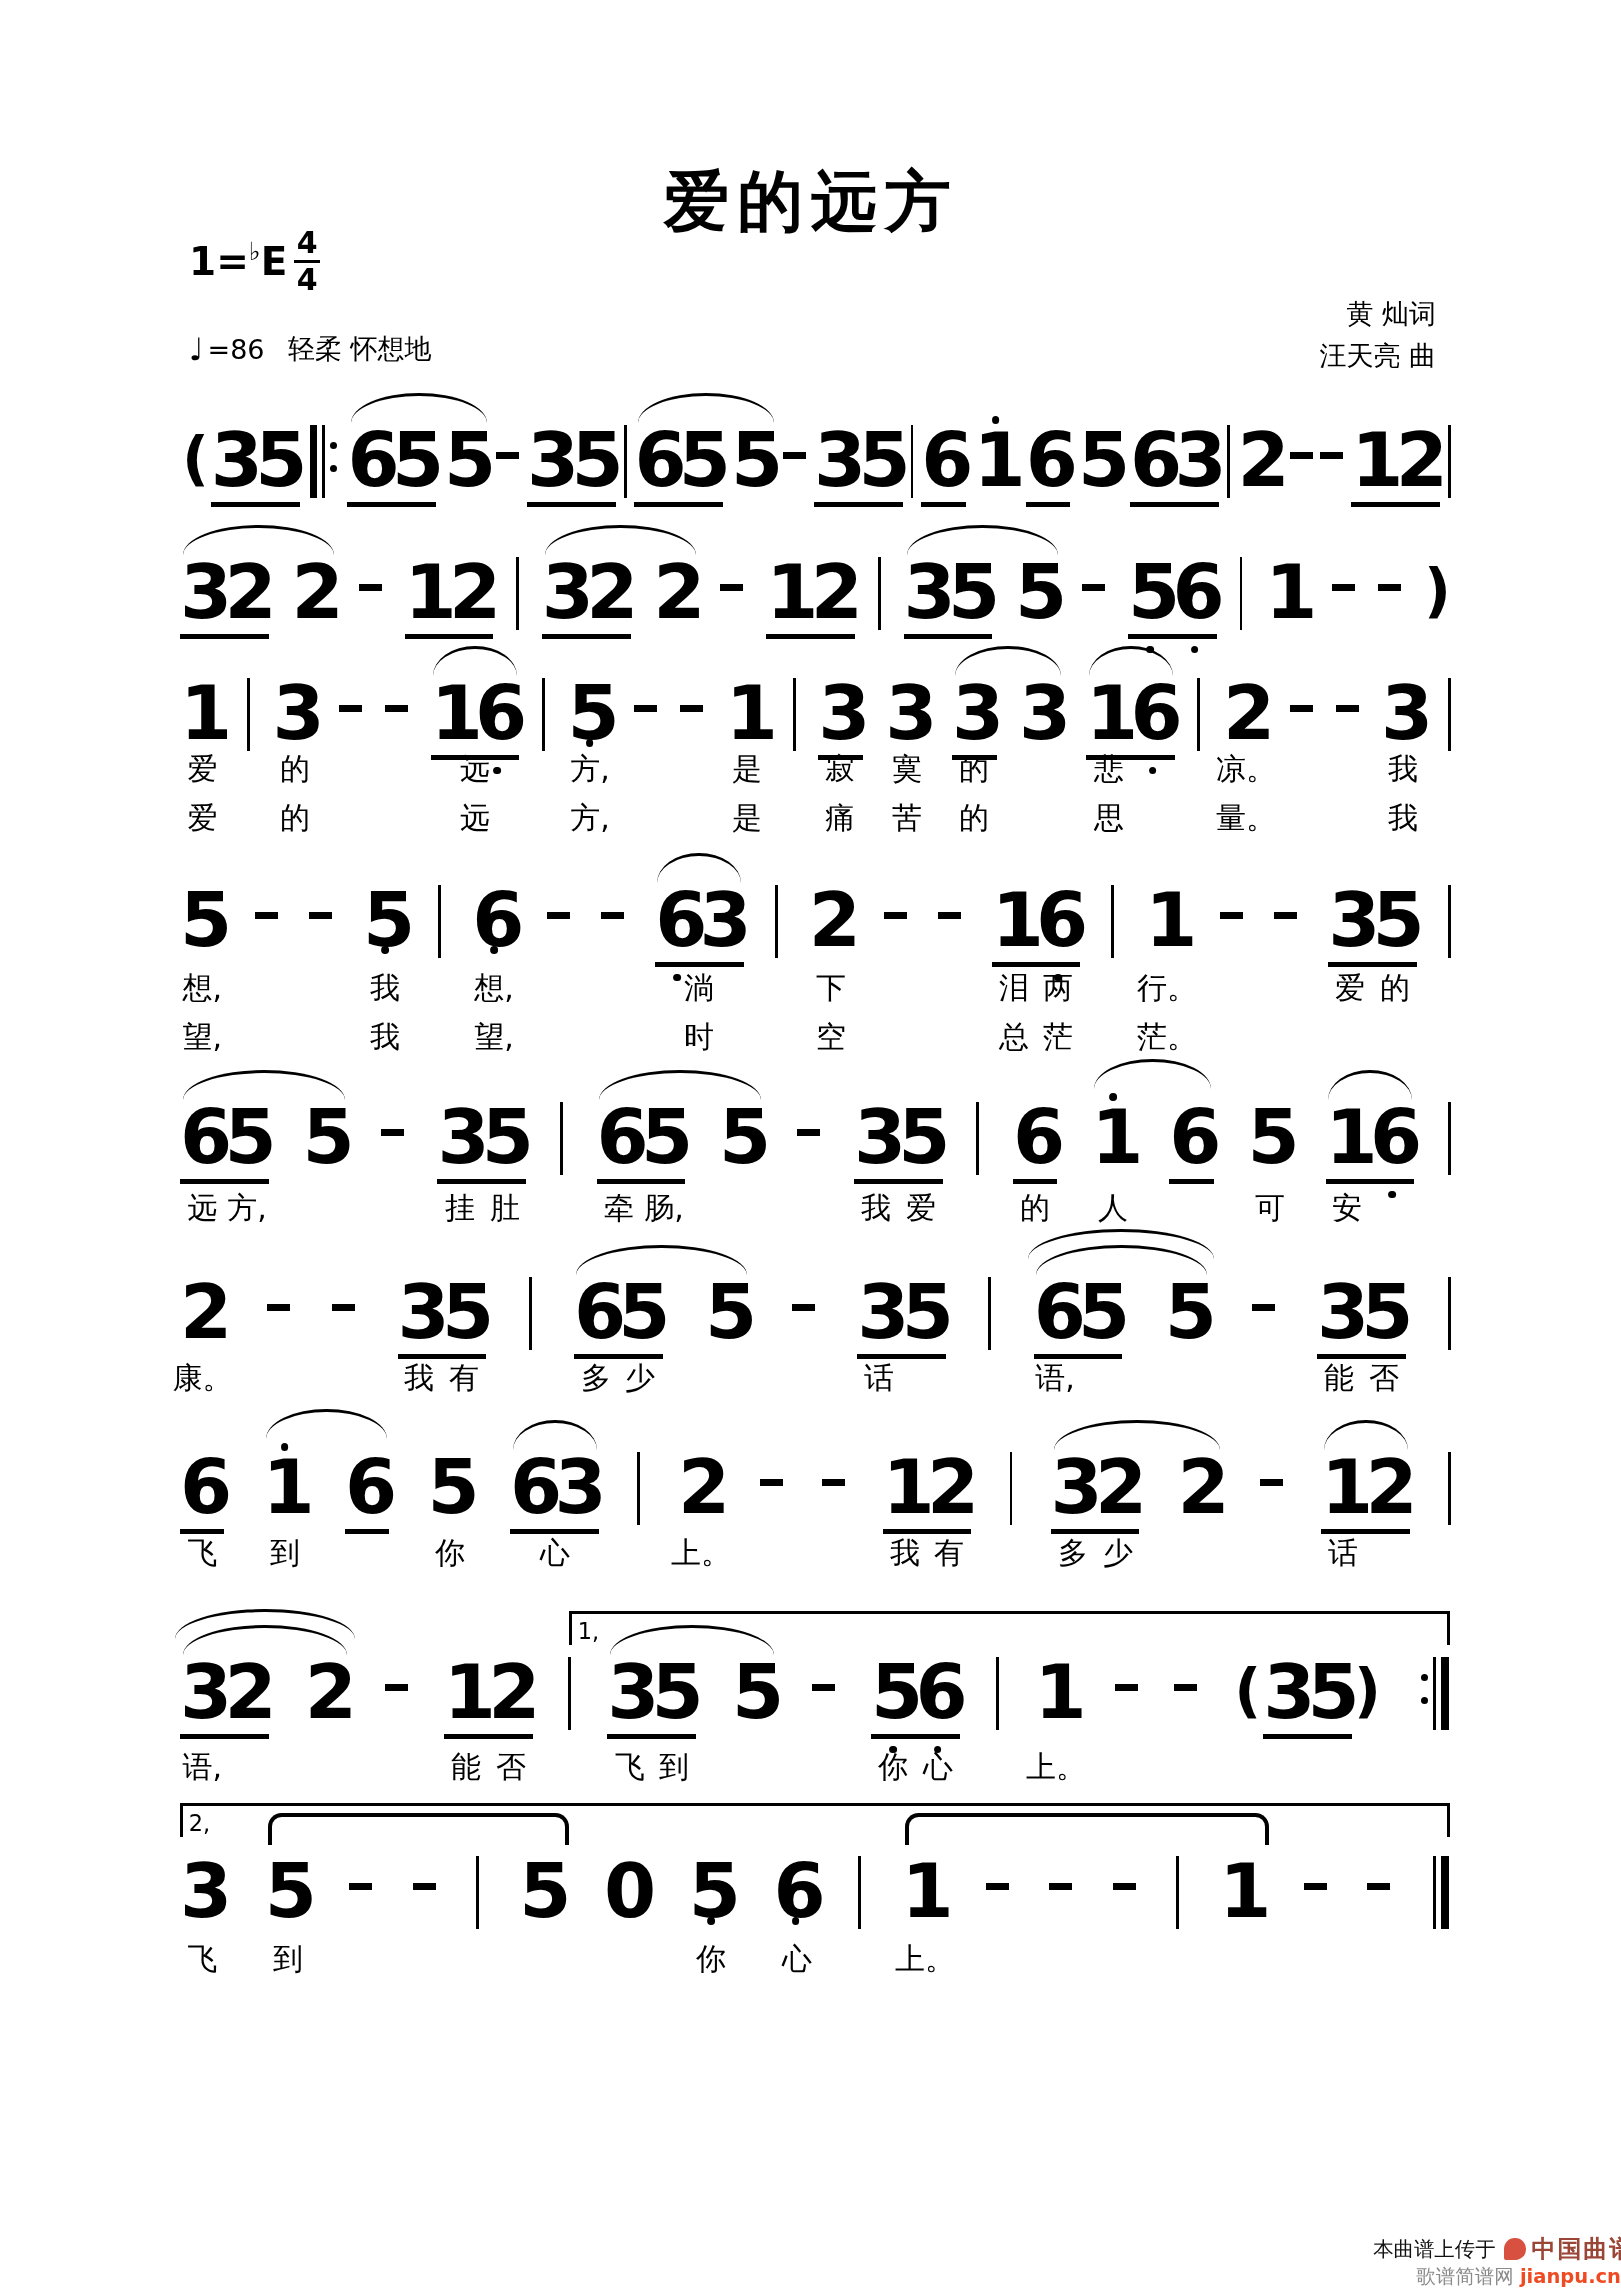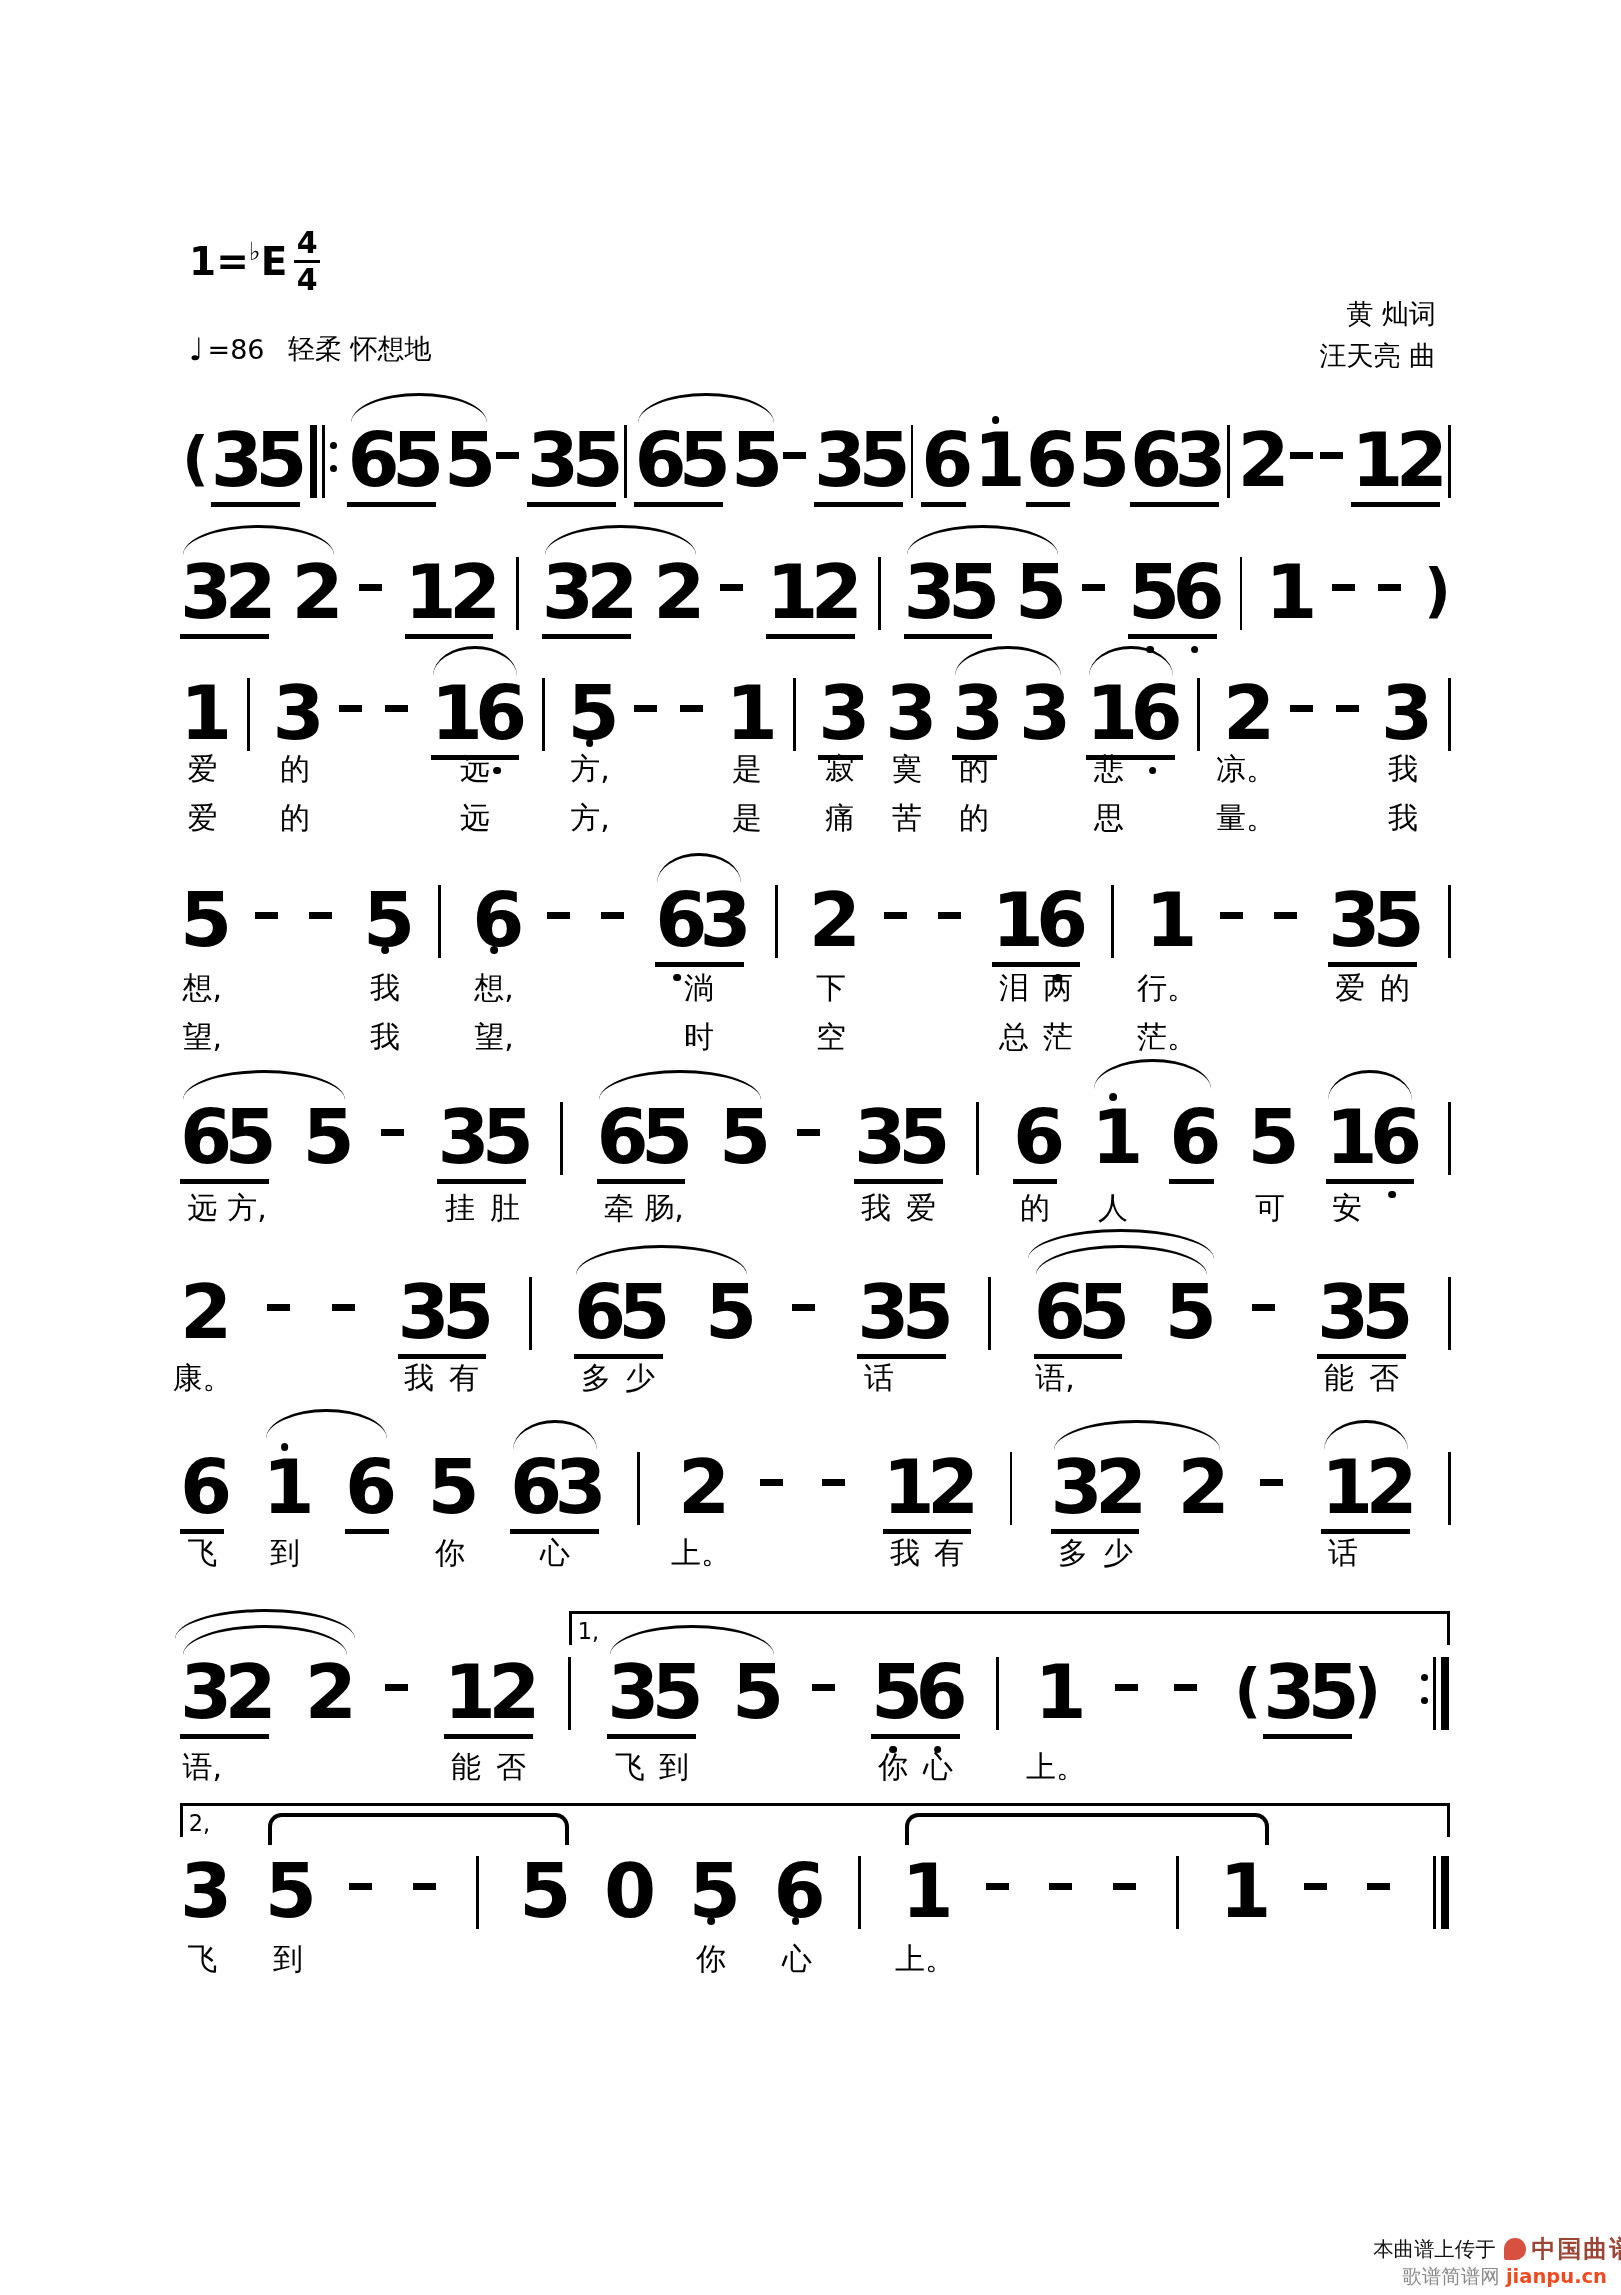--- a/index.html
+++ b/index.html
@@ -51,28 +51,29 @@
   .volta{position:absolute;height:31px;border-top:3.9px solid #000;
          border-left:3.4px solid #000;border-right:3.4px solid #000;}
   .vlabel{position:absolute;left:5.8px;top:3.9px;font-size:22.4px;}
   .lyr{position:absolute;font-size:30px;white-space:nowrap;transform:translateX(-50%);}
   
   .wm1{position:absolute;right:-39px;bottom:30px;display:flex;align-items:center;white-space:nowrap;}
   .wm1 .wt{font-size:20.4px;color:#111;}
   .wmlogo{width:21.4px;height:21.4px;background:#d8503f;border-radius:50% 50% 50% 1.9px;
           display:inline-block;margin:0 5.8px 0 8.8px;}
   .wm1 .ws{font-size:24px;font-weight:bold;color:#9a4536;letter-spacing:1.9px;}
-  .wm2{position:absolute;right:15px;bottom:4.9px;white-space:nowrap;font-size:19.5px;}
+  .wm2{position:absolute;right:1px;bottom:4.9px;white-space:nowrap;font-size:19.5px;}
   .wm2 .g{color:#8a8a8a;}
   .wm2 .r{color:#ef4b23;font-weight:bold;}
 </style>
 </head>
 <body>
 
 <div class="page">
+  <div class="title">爱的远方</div>
 
   <div class="keysig">
     <span class="kmain">1=</span>
       <span class="flat">♭</span>
       <span class="knote">E</span>
     <span class="frac">
       <span>4</span>
       <span class="fbar"></span>
       <span>4</span>
     </span>

